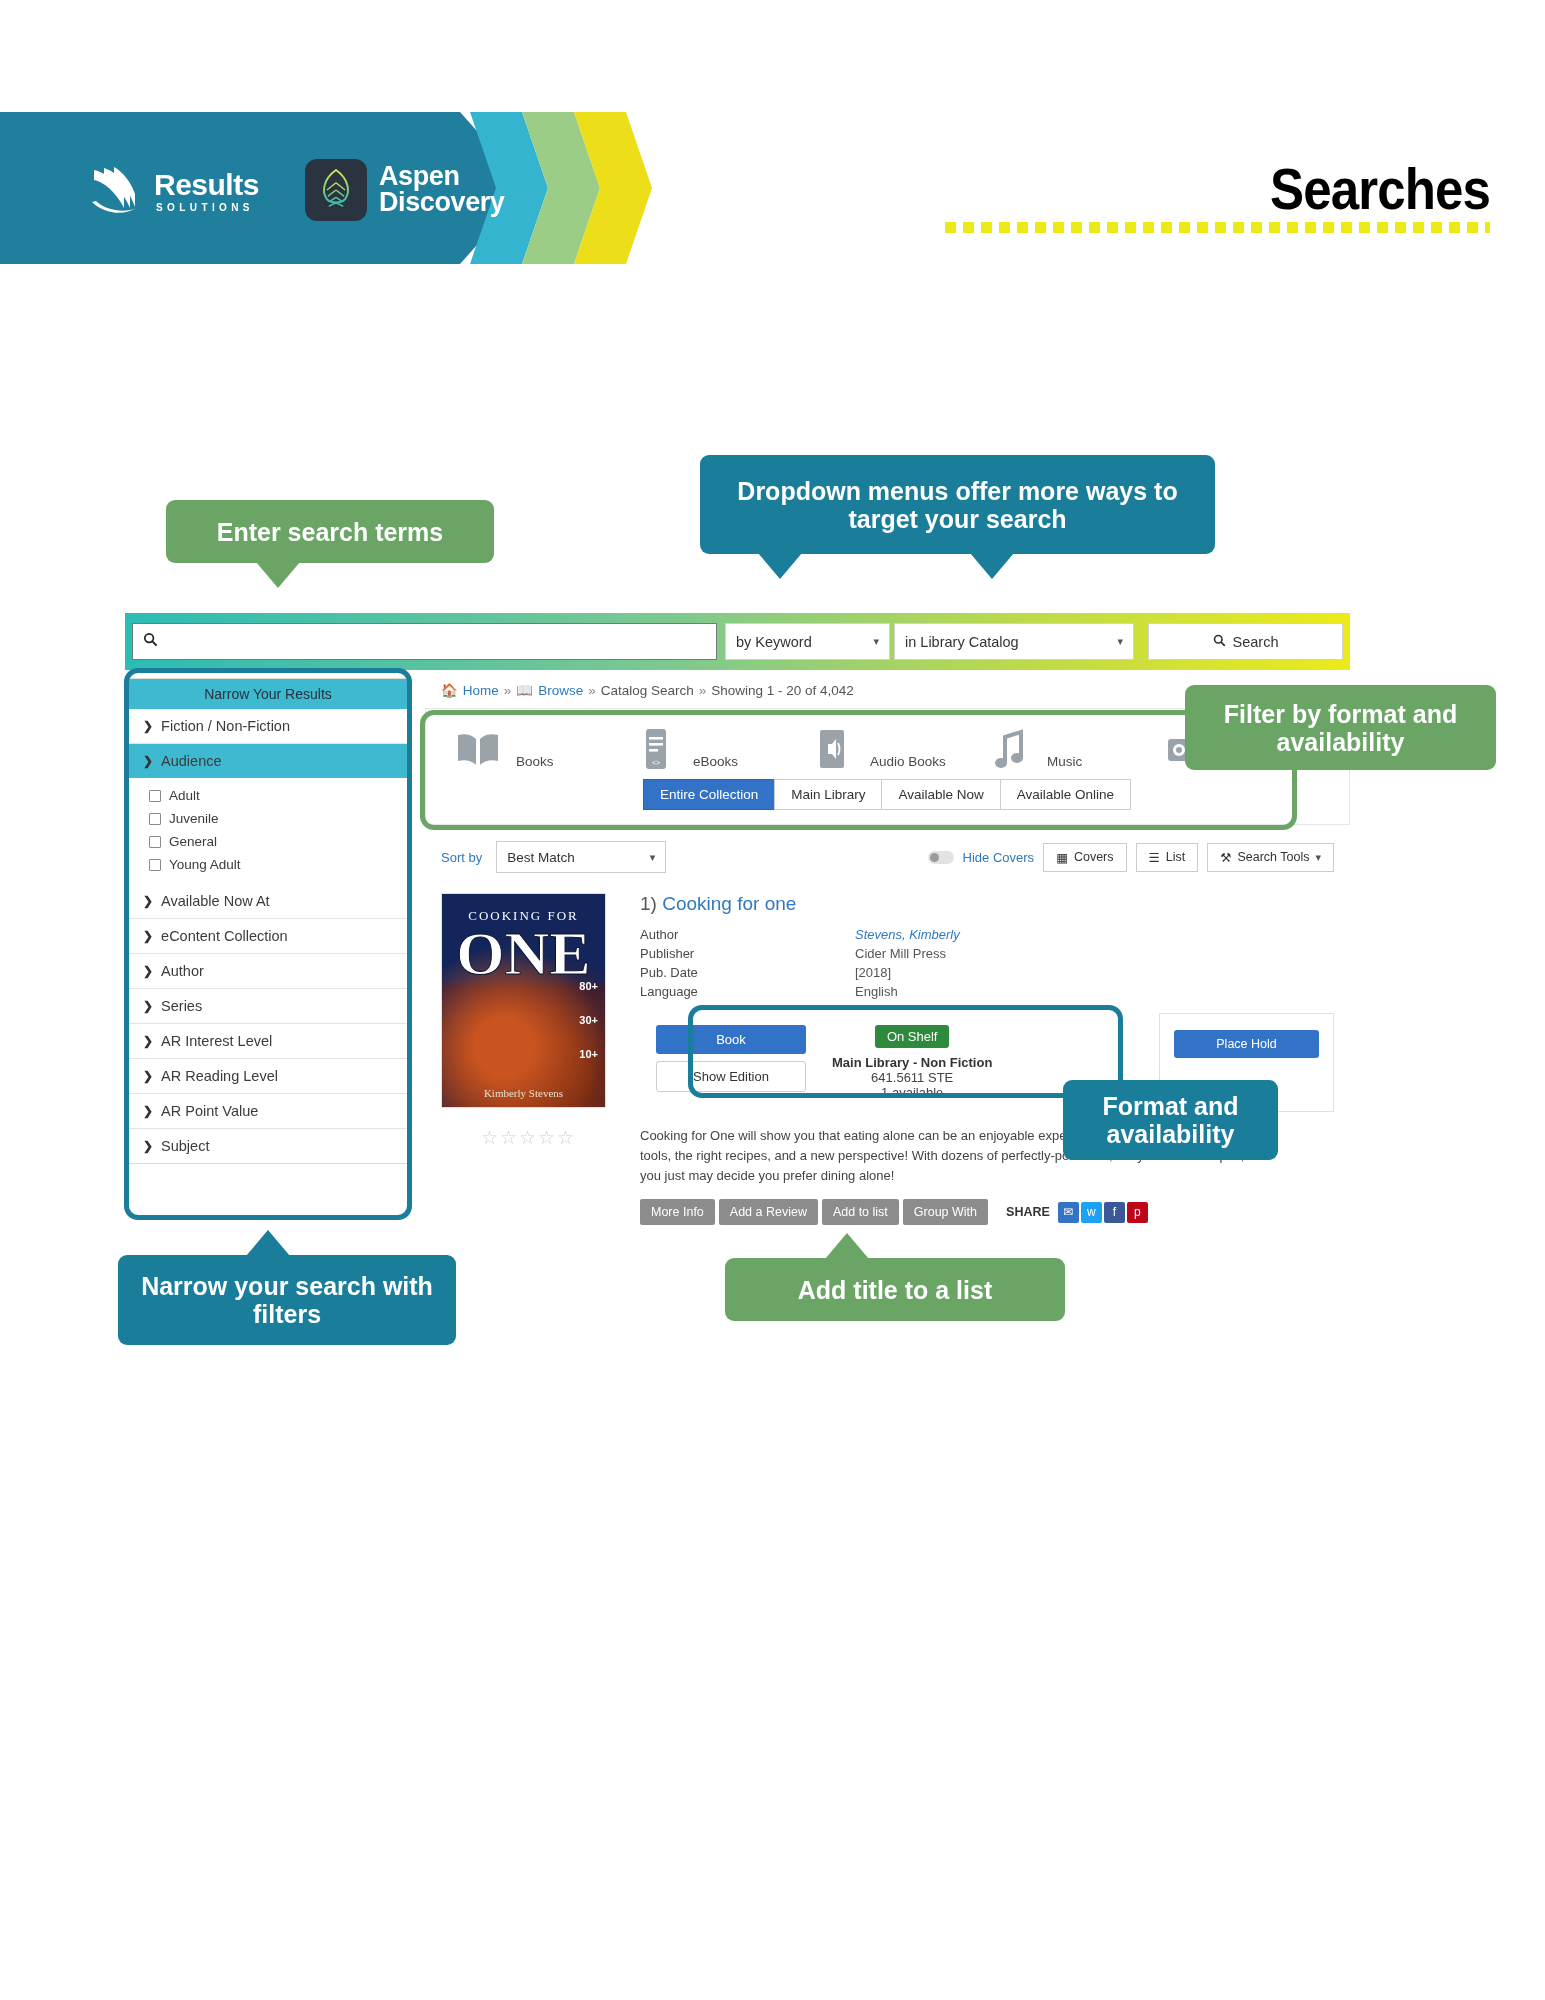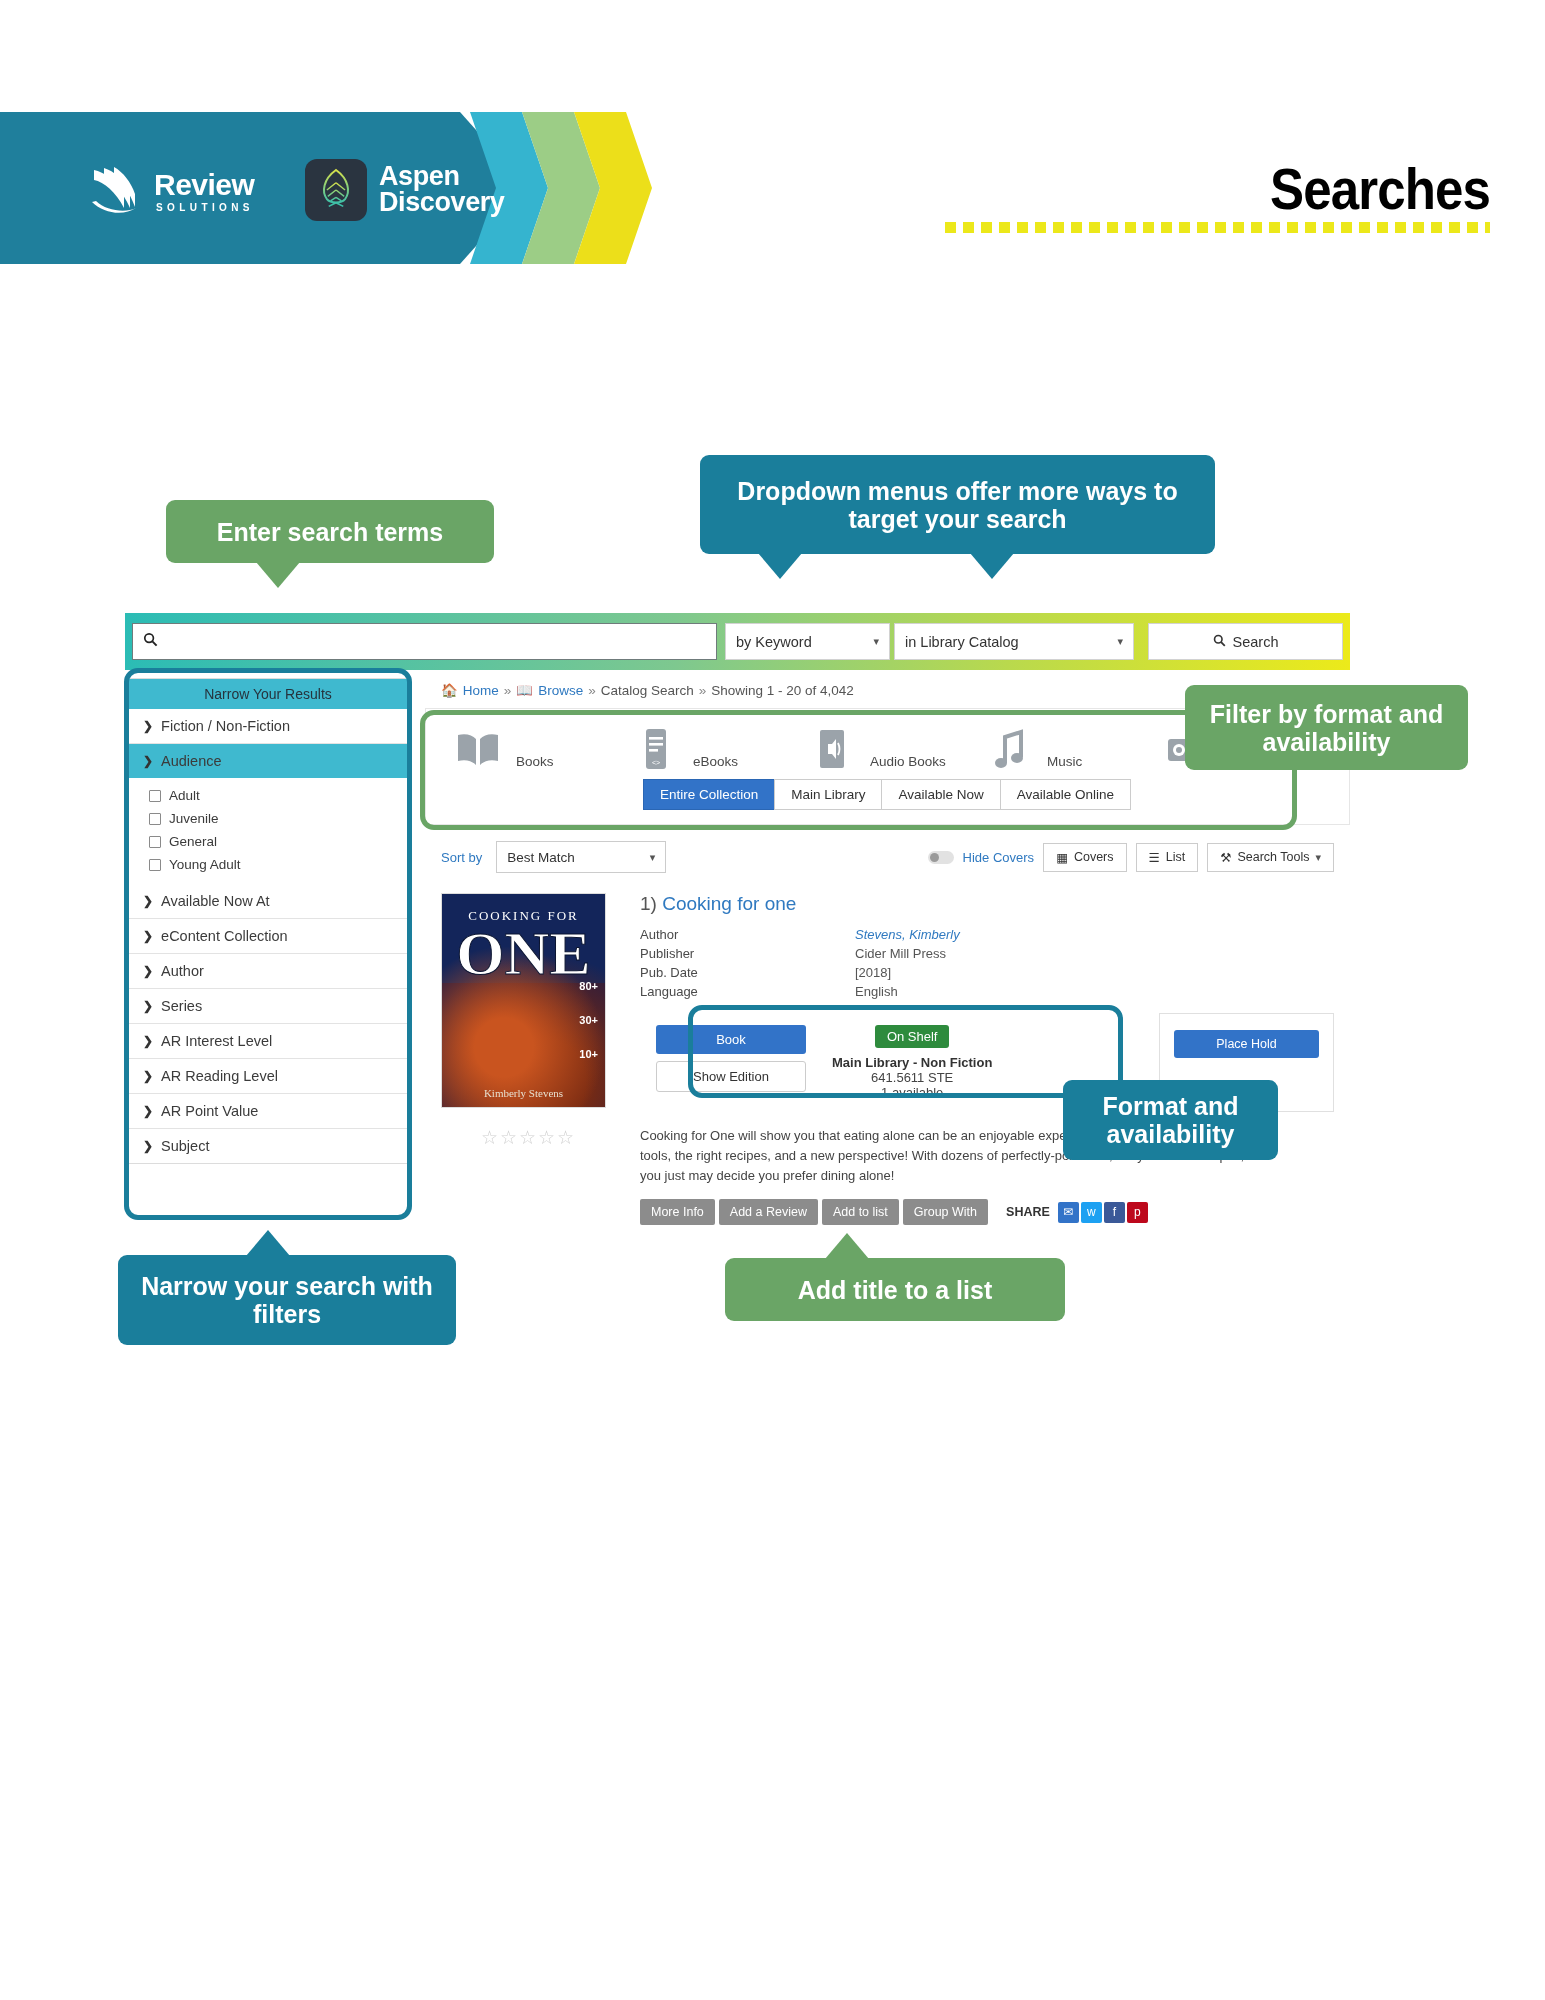--- a/index.html
+++ b/index.html
@@ -214,21 +214,21 @@
   }
   .green { background:#6aa566; }
   .blue  { background:#1a7e9b; }
   .tail-dn-green { border-top:26px solid #6aa566; bottom:-25px; }
   .tail-dn-blue  { border-top:26px solid #1a7e9b; bottom:-25px; }
   .tail-up-green { border-bottom:26px solid #6aa566; top:-25px; }
   .tail-up-blue  { border-bottom:26px solid #1a7e9b; top:-25px; }
 
   #co-enter { left:166px; top:500px; width:328px; height:63px; font-size:25px; }
   #co-dropdown { left:700px; top:455px; width:515px; height:99px; font-size:25px; }
-  #co-filter { left:1185px; top:685px; width:283px; height:85px; font-size:25px; }
+  #co-filter { left:1185px; top:685px; width:311px; height:85px; font-size:25px; }
   #co-format { left:1063px; top:1080px; width:215px; height:80px; font-size:25px; }
   #co-narrow { left:118px; top:1255px; width:338px; height:90px; font-size:25px; }
   #co-addlist { left:725px; top:1258px; width:340px; height:63px; font-size:25px; }
 
   
   .hl { position:absolute; border:5px solid #1a7e9b; border-radius:14px; pointer-events:none; }
   #hl-sidebar { left:124px; top:668px; width:288px; height:552px; }
   #hl-format  { left:420px; top:710px; width:877px; height:120px; border-color:#6aa566; }
   #hl-avail   { left:688px; top:1005px; width:435px; height:93px; }
 </style>
@@ -245,21 +245,21 @@
 <div id="bywater-logo">
   <span id="bw-mark">
     <svg viewBox="0 0 58 54" width="58" height="54">
       <path d="M4 6 C14 8, 26 16, 34 30 L34 44 C26 28, 14 18, 4 16 Z" fill="#fff"></path>
       <path d="M14 4 C24 7, 34 16, 40 30 L40 44 C33 28, 23 17, 14 14 Z" fill="#fff"></path>
       <path d="M24 3 C33 8, 41 18, 45 30 L45 43 C40 29, 32 18, 24 13 Z" fill="#fff"></path>
       <path d="M2 38 C14 50, 34 52, 46 44 C36 49, 16 47, 6 37 Z" fill="#fff"></path>
     </svg>
   </span>
   <span id="bw-text">
-    <div id="bw-name">Review</div>
+    <div id="bw-name">Results</div>
     <div id="bw-sub">SOLUTIONS</div>
   </span>
 </div>
 
 <div id="aspen-logo">
   <span id="aspen-tile">
     <svg viewBox="0 0 44 48" width="40" height="44">
       <defs>
         <linearGradient id="lg" x1="0" y1="0" x2="0" y2="1">
           <stop offset="0%" stop-color="#d6e04a"></stop>

